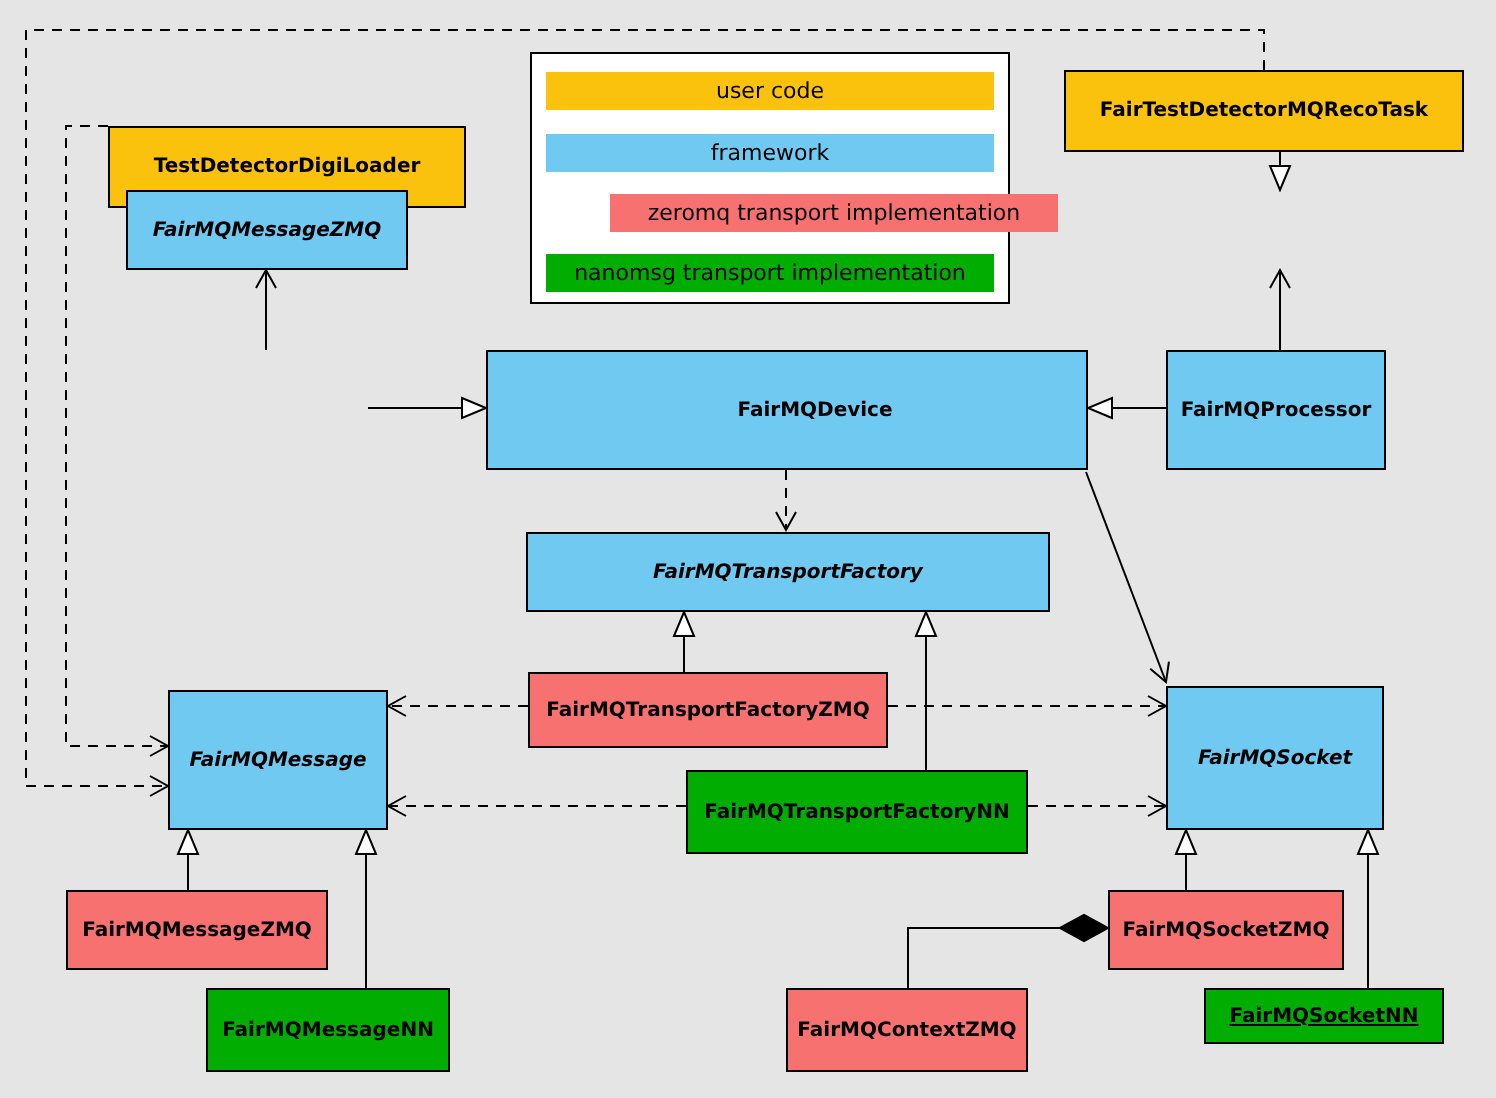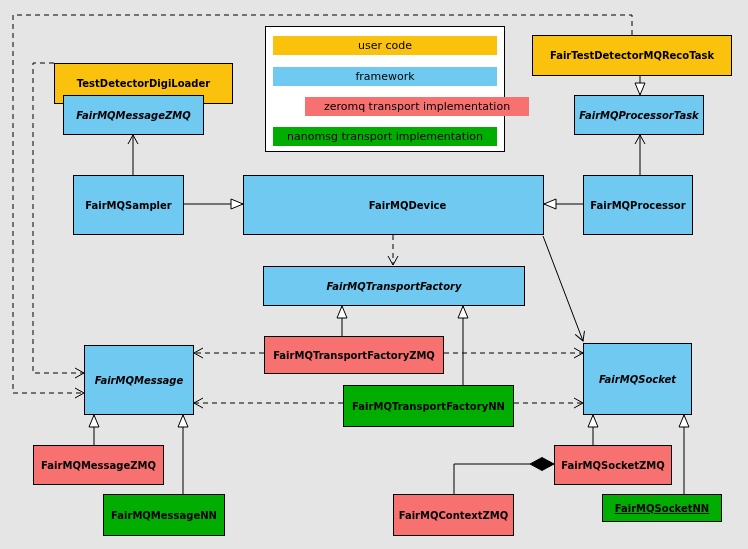--- a/index.html
+++ b/index.html
@@ -81,23 +81,21 @@
     <div class="legend-bar" style="top: 70px; background: rgb(248, 113, 113); margin-left: 32px;">zeromq transport implementation</div>
     <div class="legend-bar" style="top: 100px; background: rgb(0, 173, 0);">nanomsg transport implementation</div>
   </div>
 
   <div class="node" style="left: 54px; top: 35px; width: 179px; height: 41px; background: rgb(251, 194, 13); margin-top: 28px;">TestDetectorDigiLoader</div>
 
   <div class="node" style="left: 532px; top: 35px; width: 200px; height: 41px; background: rgb(251, 194, 13);">FairTestDetectorMQRecoTask</div>
 
   <div class="node abstract" style="left: 63px; top: 95px; width: 141px; height: 40px; background: rgb(112, 201, 241);">FairMQMessageZMQ</div>
 
-  <div class="node abstract" style="left: 574px; top: 95px; width: 130px; height: 40px; background: rgb(112, 201, 241);">FairMQProcessorTask</div>
 
-  <div class="node" style="left: 73px; top: 175px; width: 111px; height: 60px; background: rgb(112, 201, 241);">FairMQSampler</div>
 
   <div class="node" style="left: 243px; top: 175px; width: 301px; height: 60px; background: rgb(112, 201, 241); padding-left: 28px;">FairMQDevice</div>
 
   <div class="node" style="left: 583px; top: 175px; width: 110px; height: 60px; background: rgb(112, 201, 241);">FairMQProcessor</div>
 
   <div class="node abstract" style="left: 263px; top: 266px; width: 262px; height: 40px; background: rgb(112, 201, 241);">FairMQTransportFactory</div>
 
   <div class="node" style="left: 264px; top: 336px; width: 180px; height: 38px; background: rgb(248, 113, 113);">FairMQTransportFactoryZMQ</div>
 
   <div class="node" style="left: 343px; top: 385px; width: 171px; height: 42px; background: rgb(0, 173, 0);">FairMQTransportFactoryNN</div>

